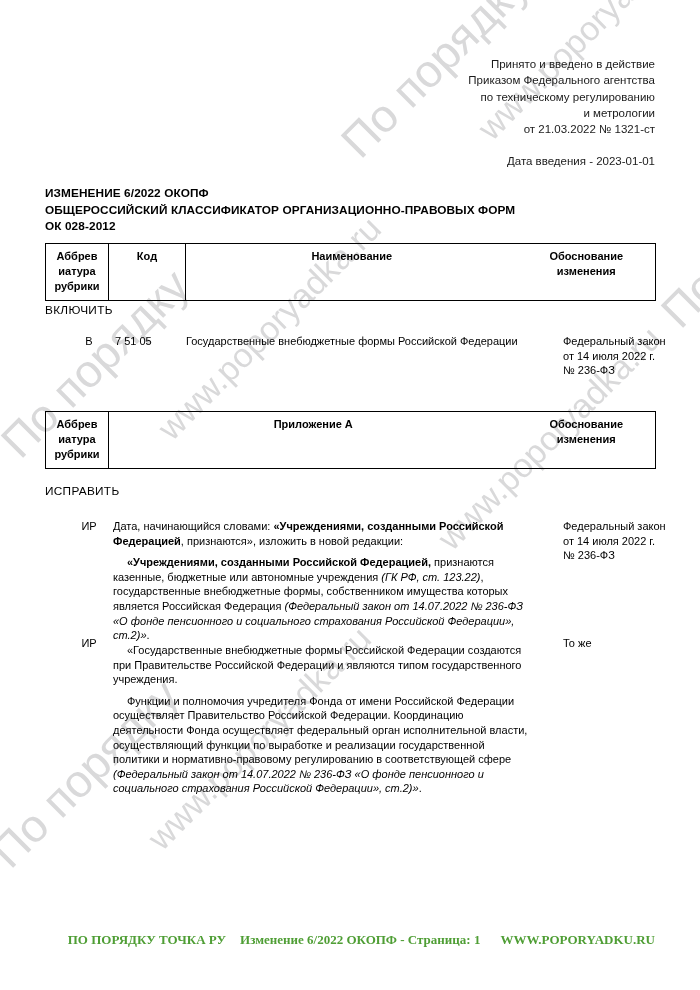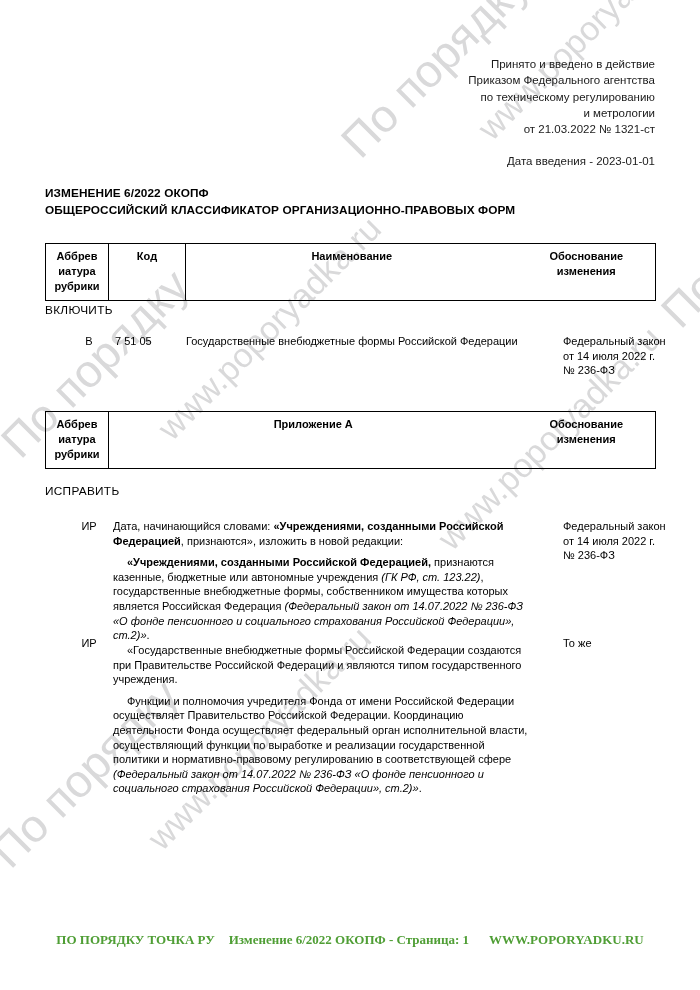--- a/index.html
+++ b/index.html
@@ -170,21 +170,21 @@
   .para.ind { text-indent: 14px; margin-top: 7px; }
   .b { font-weight: bold; }
   .i { font-style: italic; }
 
   
   .footer {
     position: absolute;
     top: 932px;
     left: 45px;
     width: 610px;
-    text-align: center;
+    text-align: right;
     color: #4f9e35;
     font-family: "Liberation Serif", serif;
     font-size: 13px;
     font-weight: bold;
     white-space: nowrap;
   }
   .footer span { display: inline-block; }
   .footer .f-gap-1 { width: 14px; }
   .footer .f-gap-2 { width: 20px; }
 </style>
@@ -211,20 +211,21 @@
       <div>Приказом Федерального агентства</div>
       <div>по техническому регулированию</div>
       <div>и метрологии</div>
       <div>от 21.03.2022 № 1321-ст</div>
       <div class="intro-date">Дата введения - 2023-01-01</div>
     </div>
 
     <div class="doc-title">
       <div>ИЗМЕНЕНИЕ 6/2022 ОКОПФ</div>
       <div>ОБЩЕРОССИЙСКИЙ КЛАССИФИКАТОР ОРГАНИЗАЦИОННО-ПРАВОВЫХ ФОРМ</div>
+      <div>ОК 028-2012</div>
     </div>
 
     <table class="tbl" id="table1">
       <colgroup>
         <col class="col-abbr">
           <col class="col-code">
           <col class="col-name">
           <col class="col-just">
       </colgroup>
       <tbody>

